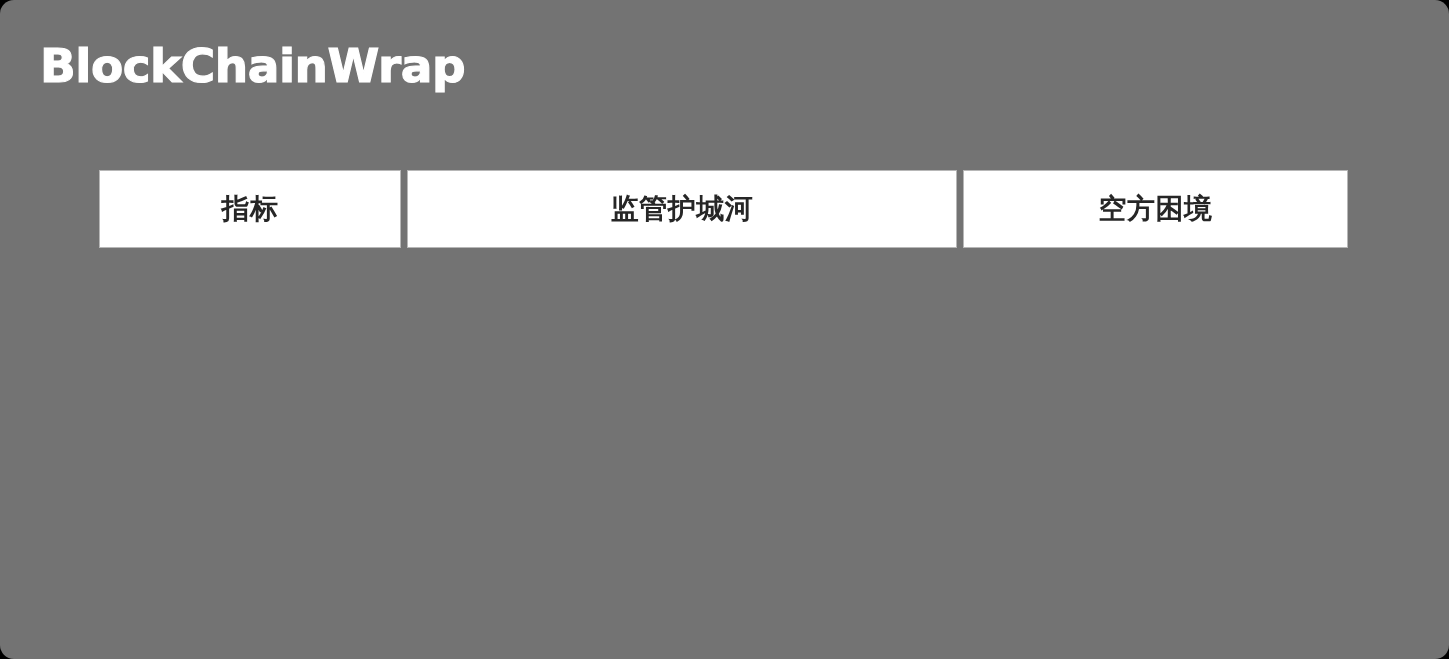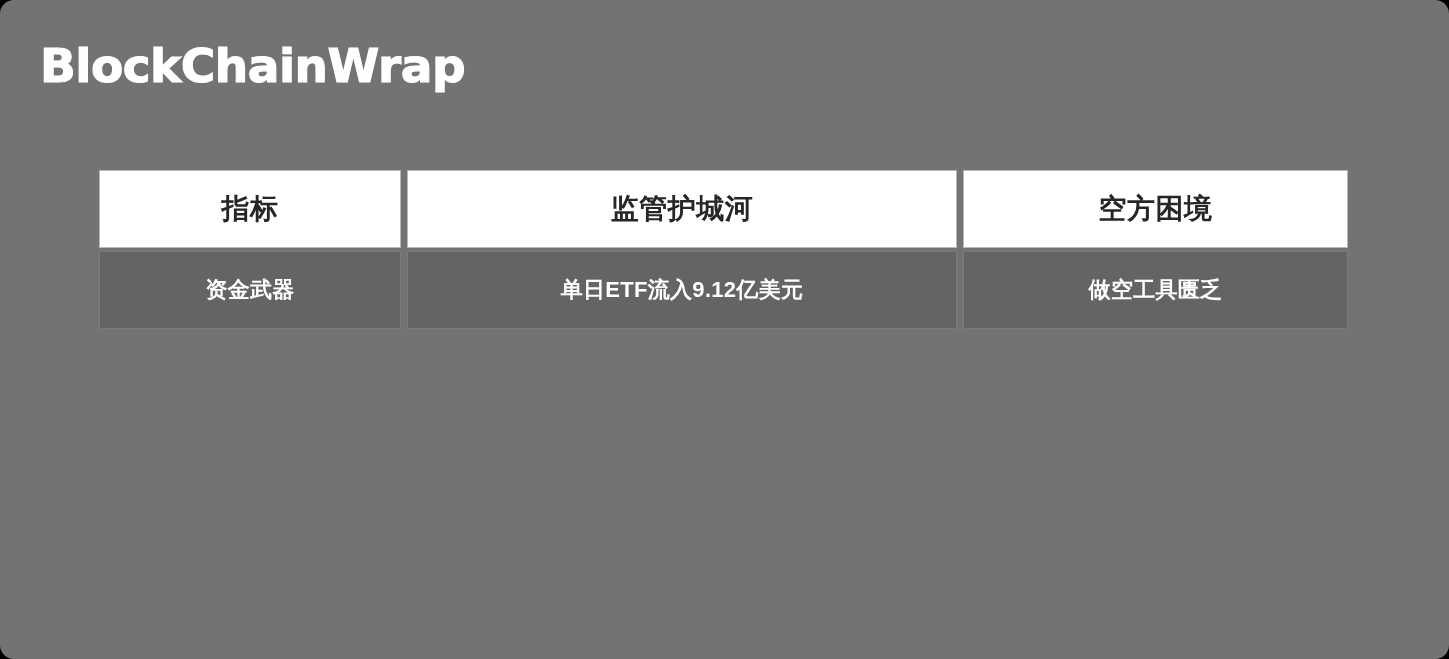--- a/index.html
+++ b/index.html
@@ -98,23 +98,18 @@
           <col class="c3">
       </colgroup>
       <thead>
         <tr>
           <th>指标</th>
           <th>监管护城河</th>
           <th>空方困境</th>
         </tr>
       </thead>
       <tbody>
-        <tr>
-          <td>资金武器</td>
-          <td>单日ETF流入9.12亿美元</td>
-          <td>做空工具匮乏</td>
-        </tr>
       </tbody>
     </table>
   </div>
 
 
 </div>
 
 </body></html>

